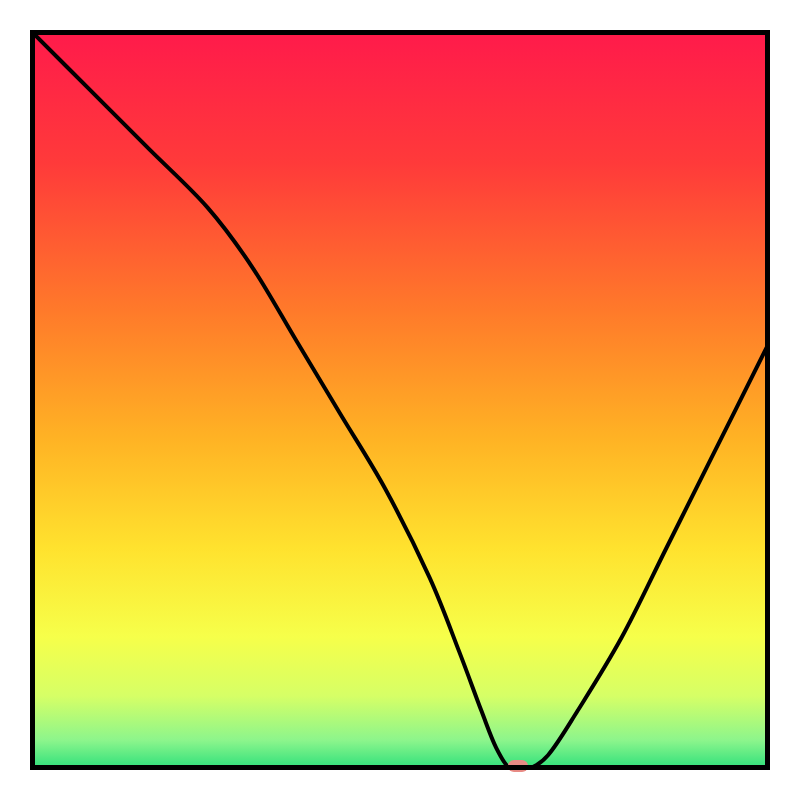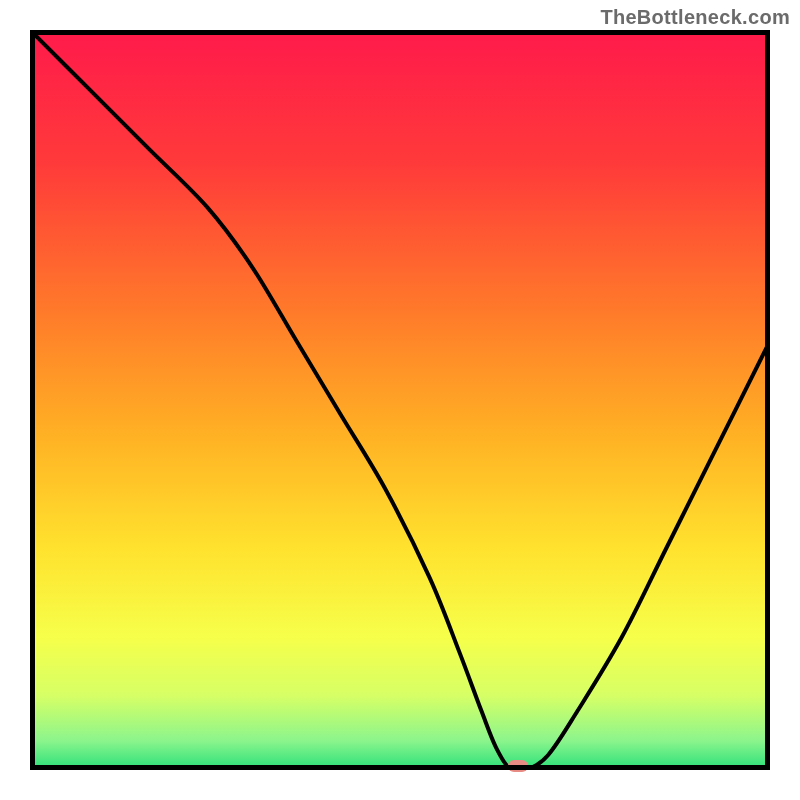--- a/index.html
+++ b/index.html
@@ -58,21 +58,20 @@
     background: #e88b85;
     transform: translate(-50%, -50%);
     z-index: 3;
   }
 </style>
 </head>
 <body>
 
 <div class="outer">
 
-  <div class="watermark">TheBottleneck.com</div>
 
   <div class="plot">
 
     <svg class="bg" viewBox="0 0 740 740" preserveAspectRatio="none">
       <defs>
         <linearGradient id="vg" x1="0" y1="0" x2="0" y2="1">
             <stop offset="0%" stop-color="#ff1a4b"></stop>
             <stop offset="18%" stop-color="#ff3a3a"></stop>
             <stop offset="38%" stop-color="#ff7a2a"></stop>
             <stop offset="55.00000000000001%" stop-color="#ffb224"></stop>

